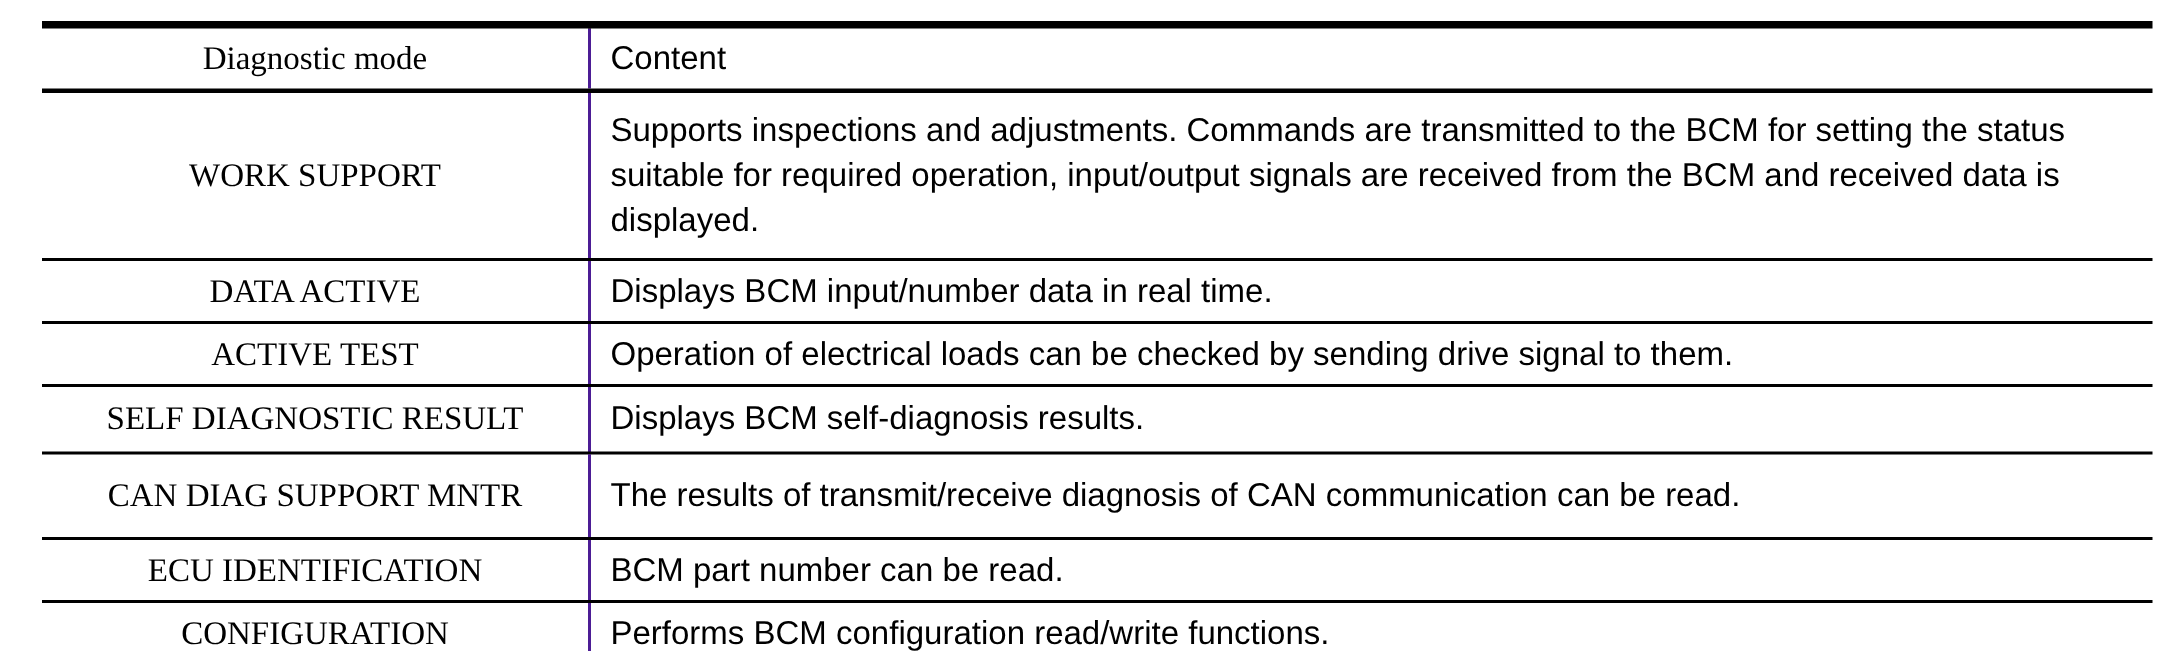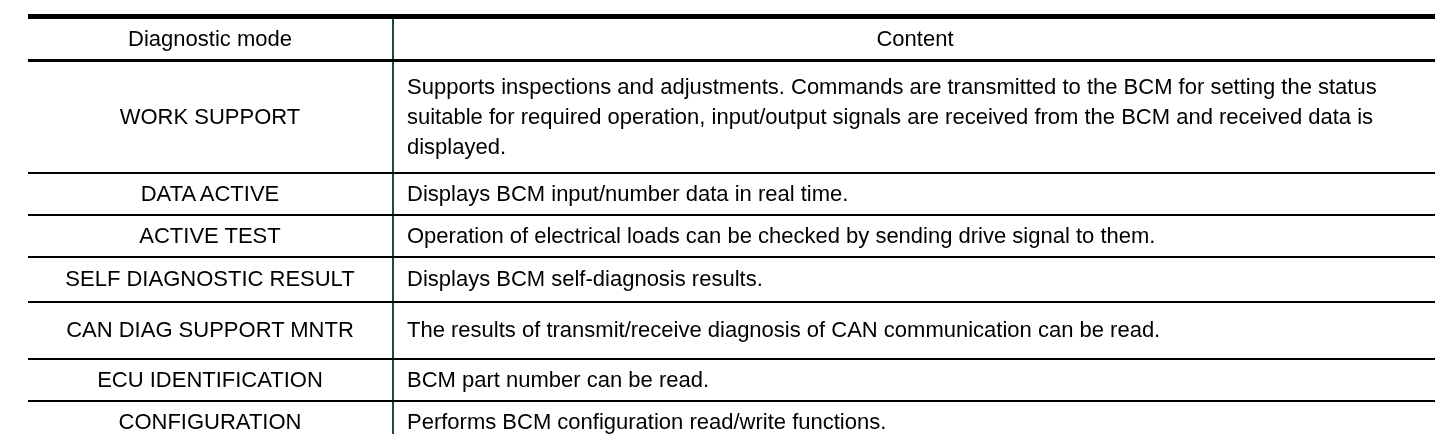--- a/index.html
+++ b/index.html
@@ -28,29 +28,30 @@
   table.diag col.c-mode    { width: 365px; }
   table.diag col.c-content { width: 1042px; }
   table.diag th, table.diag td {
     border-bottom: 2px solid #000000;
     font-weight: normal;
     vertical-align: middle;
   }
   table.diag th { height: 44px; }
   table.diag thead th { border-bottom: 3px solid #000000; }
   .cell-mode {
-    border-right: 2px solid #14532d;
+    border-right: 2px solid #4c1d95;
     text-align: center;
     padding: 2px 8px;
+    font-family: Liberation Serif, serif;
   }
   .cell-content {
     text-align: left;
     padding: 5px 12px 5px 13px;
   }
-  th.cell-content { text-align: center; }
+  th.cell-content { }
   tr.r-work   td { height: 112px; }
   tr.r-data   td { height: 39px; }
   tr.r-active td { height: 39px; }
   tr.r-self   td { height: 45px; }
   tr.r-can    td { height: 57px; }
   tr.r-ecu    td { height: 39px; }
   tr.r-config td { height: 41px; }
 </style>
 </head>
 <body>

